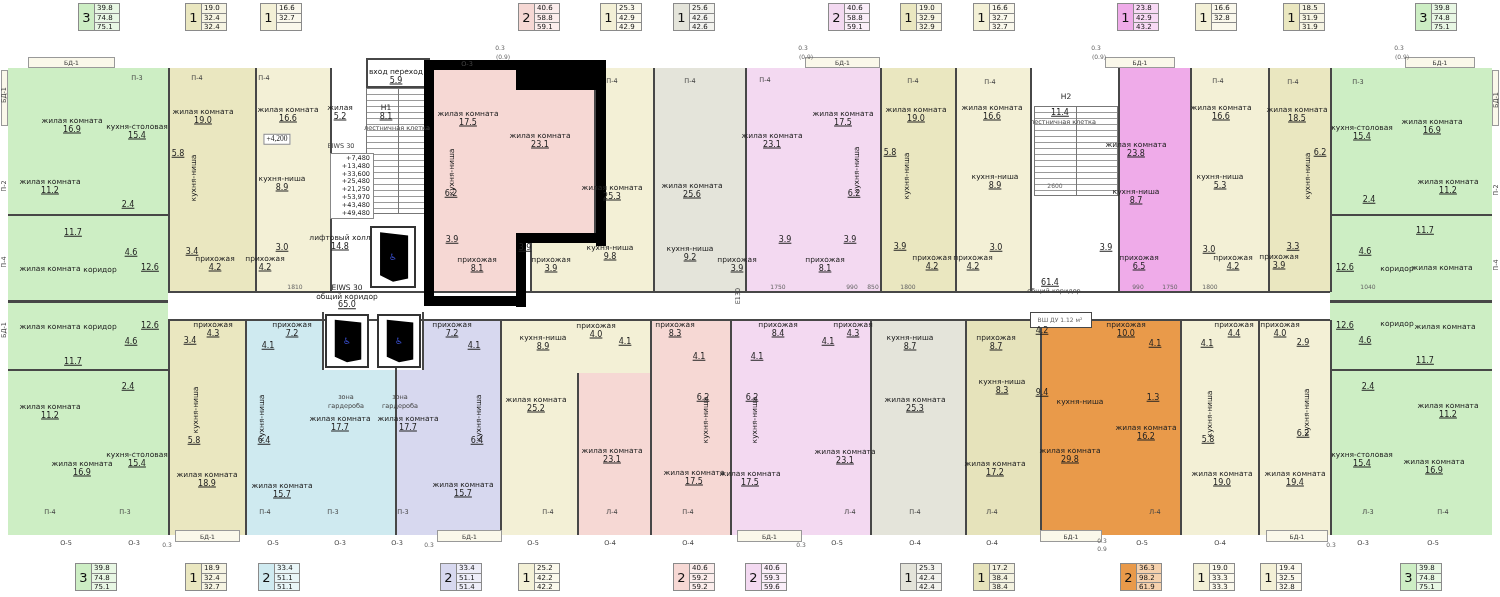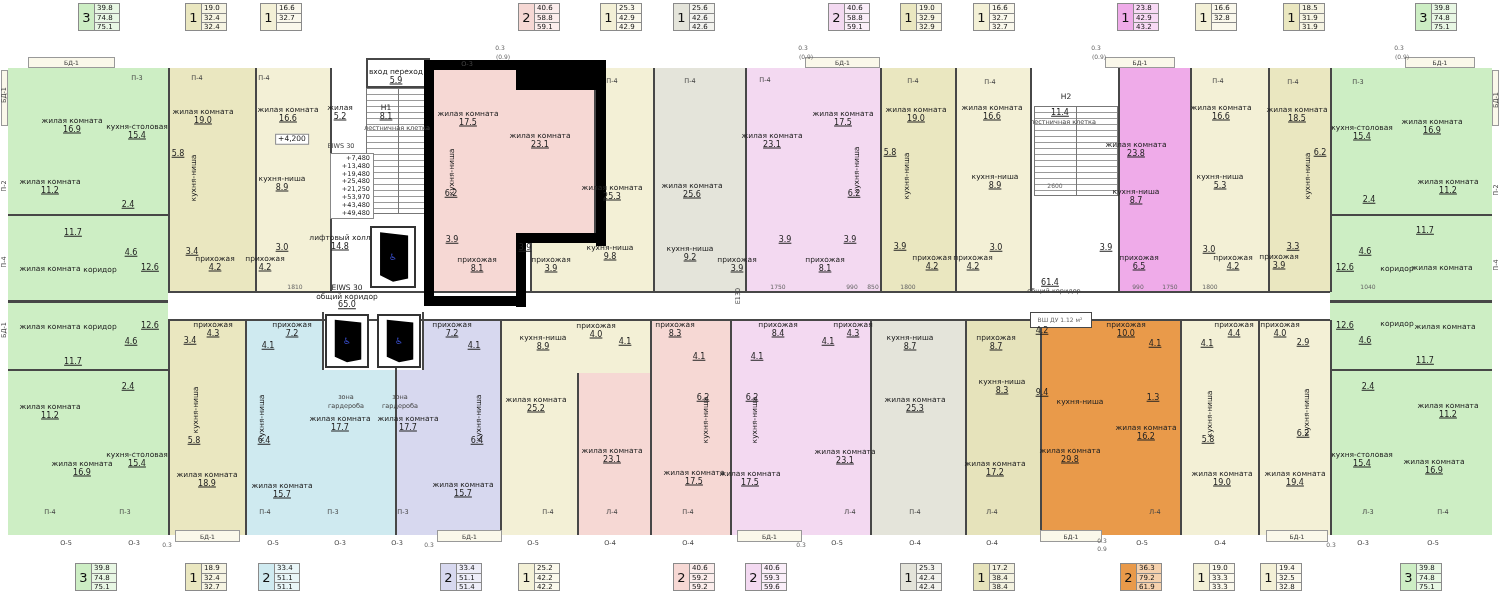--- a/index.html
+++ b/index.html
@@ -122,21 +122,21 @@
       <div class="stairline"></div>
     </div>
     <div class="stair" style="left: 1034px; top: 106px; width: 84px; height: 90px;">
       <div class="stairline"></div>
     </div>
     <div class="pbox" style="left: 366px; top: 58px; width: 64px; height: 30px; border-width: 2px;"></div>
     <div class="pbox" style="left: 1030px; top: 312px; width: 62px; height: 16px; border-width: 1px;"></div>
     <div class="levels" style="left: 330px; top: 153px; width: 44px; height: 66px;">
       <div>+7,480</div>
       <div>+13,480</div>
-      <div>+19,480</div>
+      <div>+33,600</div>
       <div>+25,480</div>
       <div>+21,250</div>
       <div>+53,970</div>
       <div>+43,480</div>
       <div>+49,480</div>
     </div>
     <div class="hl" style="left: 424px; top: 60px; width: 182px; height: 10px;"></div>
     <div class="hl" style="left: 516px; top: 60px; width: 90px; height: 30px;"></div>
     <div class="hl" style="left: 596px; top: 60px; width: 10px; height: 186px;"></div>
     <div class="hl" style="left: 516px; top: 233px; width: 90px; height: 10px;"></div>
@@ -228,21 +228,21 @@
       <div class="a">3.4</div>
     </div>
     <div class="lbl" style="left: 215px; top: 263px;">
       <div class="n">прихожая</div>
       <div class="a">4.2</div>
     </div>
     <div class="lbl" style="left: 288px; top: 114px;">
       <div class="n">жилая комната</div>
       <div class="a">16.6</div>
     </div>
-    <div class="lbl boxed" style="left: 292px; top: 139px;">
+    <div class="lbl boxed" style="left: 277px; top: 139px; font-family: Liberation Serif, serif;">
       <div class="n">+4,200</div>
     </div>
     <div class="lbl" style="left: 282px; top: 183px;">
       <div class="n">кухня-ниша</div>
       <div class="a">8.9</div>
     </div>
     <div class="lbl" style="left: 282px; top: 248px;">
       <div class="a">3.0</div>
     </div>
     <div class="lbl" style="left: 265px; top: 263px;">
@@ -1139,21 +1139,21 @@
       <div class="vals">
         <div>17.2</div>
         <div>38.4</div>
         <div>38.4</div>
       </div>
     </div>
     <div class="badge" style="left: 1120px; top: 563px; background: rgb(233, 154, 74);">
       <div class="num">2</div>
       <div class="vals">
         <div>36.3</div>
-        <div>79.2</div>
+        <div>98.2</div>
         <div>61.9</div>
       </div>
     </div>
     <div class="badge" style="left: 1193px; top: 563px; background: rgb(243, 240, 214);">
       <div class="num">1</div>
       <div class="vals">
         <div>19.0</div>
         <div>33.3</div>
         <div>33.3</div>
       </div>

